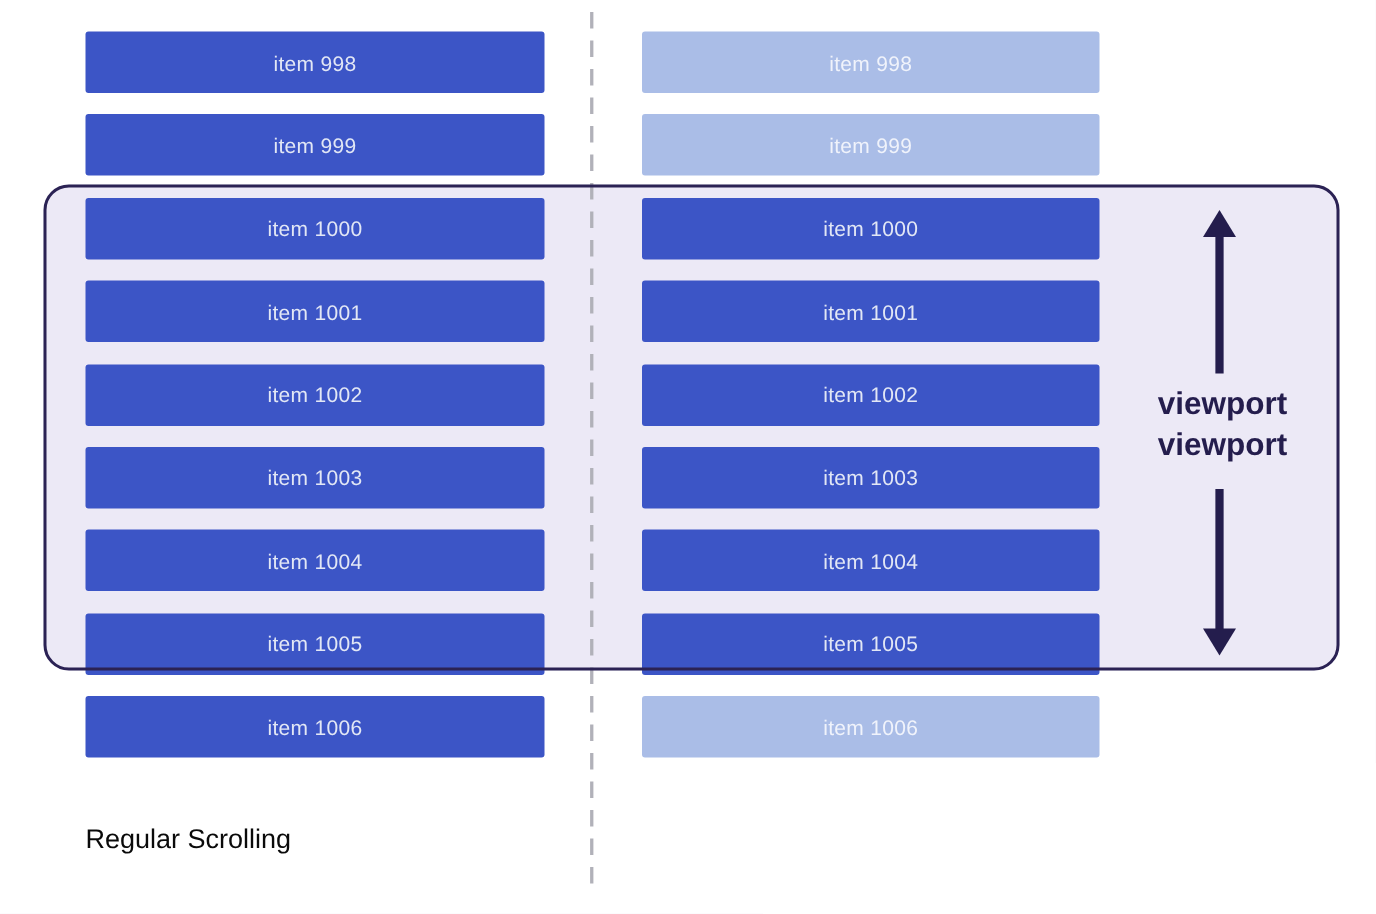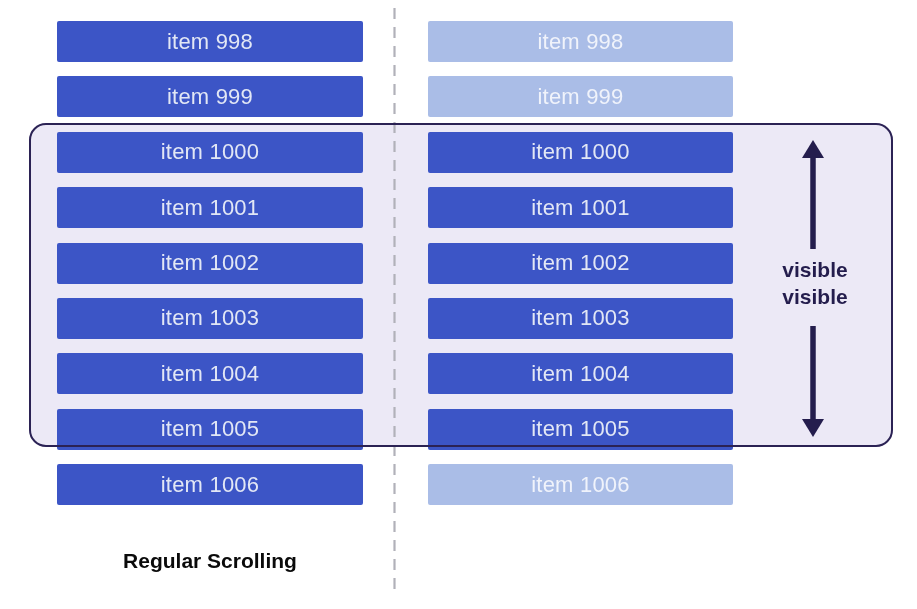--- a/index.html
+++ b/index.html
@@ -43,21 +43,21 @@
     z-index:2;
   }
   .column-left{left:57px;width:306px;}
   .column-right{left:428px;width:305px;}
   .bar{
     height:41px;
     border-radius:2px;
     display:flex;
     align-items:center;
     justify-content:center;
-    font-size:22px;
+    font-size:14px;
     letter-spacing:0.2px;
   }
   .bar.solid{background:var(--bar-solid);color:var(--bar-text-solid);}
   .bar.faded{background:var(--bar-faded);color:var(--bar-text-faded);}
   .arrow{
     position:absolute;
     left:789px;top:136px;
     z-index:6;
   }
   .arrow line{stroke:var(--arrow);stroke-width:5.5;}
@@ -68,23 +68,22 @@
     text-align:center;
     font-weight:bold;
     font-size:21px;
     line-height:27px;
     color:var(--arrow);
     z-index:6;
   }
   .col-label{
     position:absolute;
     top:549px;
-    text-align:center;
-    font-weight:bold;
-    font-size:21px;
+    font-weight:normal;
+    font-size:18px;
     color:var(--label-text);
     z-index:2;
   }
   .col-label.left{left:57px;width:306px;}
   .col-label.right{left:428px;width:305px;}
 </style>
 </head>
 <body>
 
 <div class="canvas">
@@ -160,17 +159,17 @@
     <g>
       <polygon points="24,4 13,22 35,22"></polygon>
       <line x1="24" y1="18" x2="24" y2="113"></line>
     </g>
     <g>
       <line x1="24" y1="190" x2="24" y2="287"></line>
       <polygon points="24,301 13,283 35,283"></polygon>
     </g>
   </svg>
 
-  <div class="viewport-label">visible visible</div>
+  <div class="viewport-label">viewport viewport</div>
 
   <div class="col-label left">Regular Scrolling</div>
 
 </div>
 
 </body></html>

